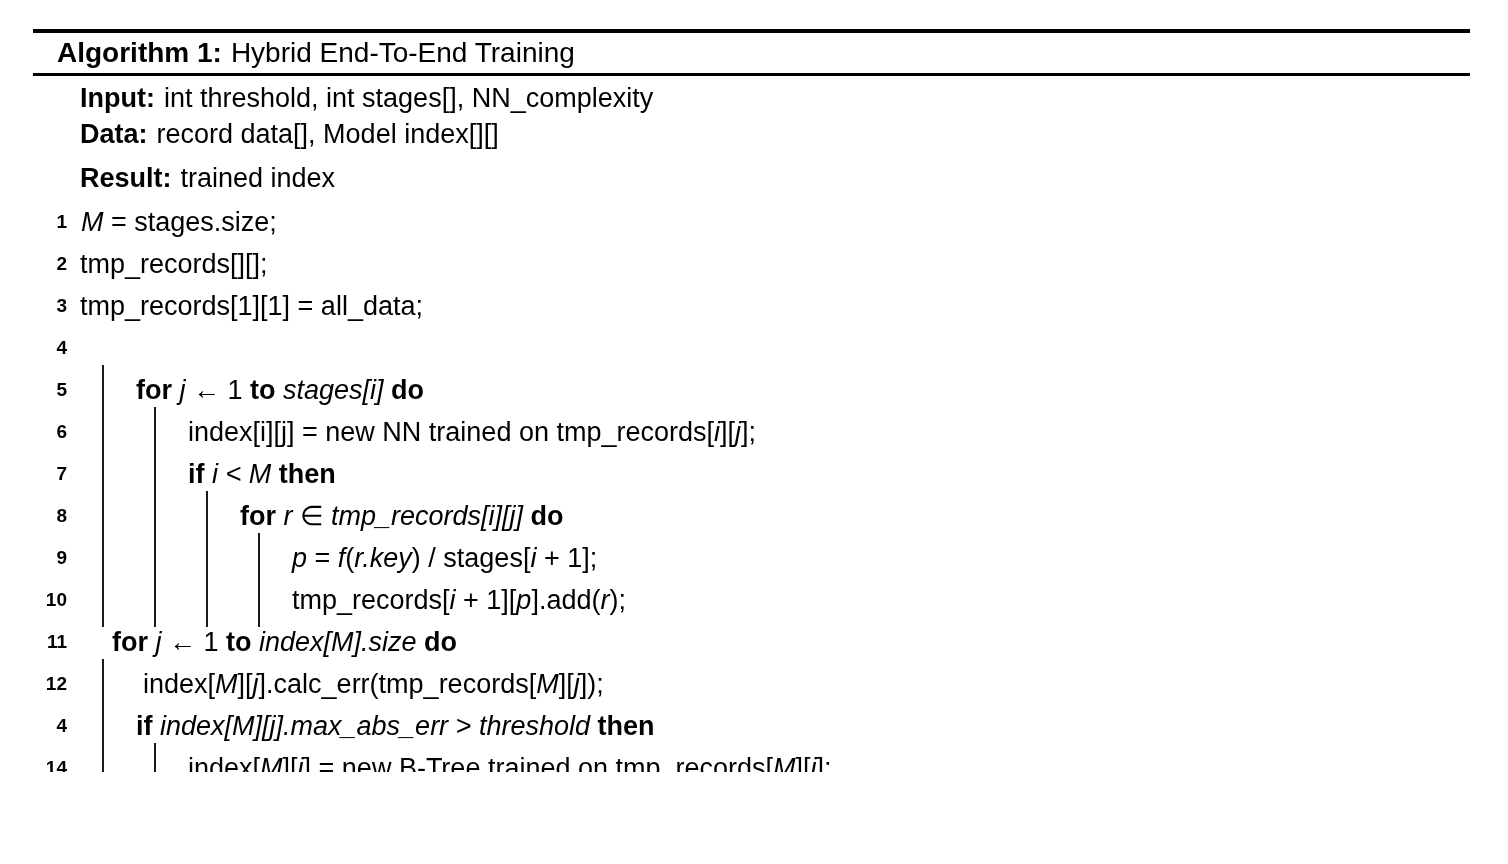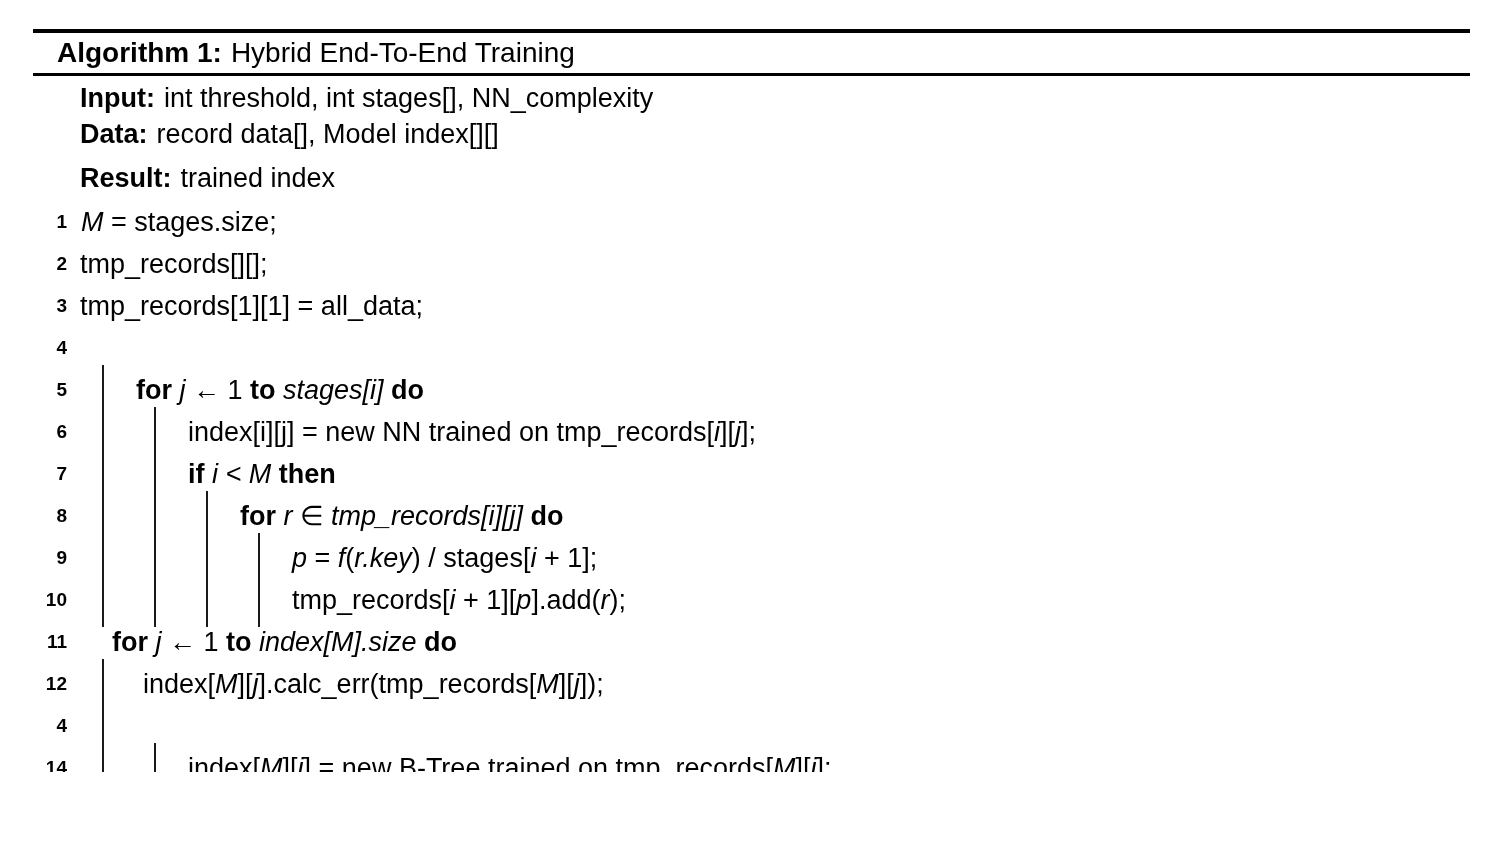--- a/index.html
+++ b/index.html
@@ -148,20 +148,21 @@
       <div class="code-row" style="top: 621px; padding-left: 16px;">
         <span class="line-num">11</span>
         <span class="line-text" style="left: 80px; margin-left: 32px;"><span class="seg-b">for </span><span class="seg-i">j</span><span class="seg-r"> ← 1 </span><span class="seg-b">to</span><span class="seg-r"> </span><span class="seg-i">index[M].size</span><span class="seg-r"> </span><span class="seg-b">do</span></span>
       </div>
       <div class="code-row" style="top: 663px;">
         <span class="line-num">12</span>
         <span class="line-text" style="left: 143px;"><span class="seg-r">index[</span><span class="seg-i">M</span><span class="seg-r">][</span><span class="seg-i">j</span><span class="seg-r">].calc_err(tmp_records[</span><span class="seg-i">M</span><span class="seg-r">][</span><span class="seg-i">j</span><span class="seg-r">]);</span></span>
       </div>
       <div class="code-row" style="top: 705px;">
         <span class="line-num">4</span>
+        <span class="line-text" style="left: 136px;"><span class="seg-b">if </span><span class="seg-i">index[M][j].max_abs_err &gt; threshold</span><span class="seg-r"> </span><span class="seg-b">then</span></span>
       </div>
       <div class="code-row" style="top: 747px;">
         <span class="line-num">14</span>
         <span class="line-text" style="left: 188px;"><span class="seg-r">index[</span><span class="seg-i">M</span><span class="seg-r">][</span><span class="seg-i">j</span><span class="seg-r">] = new B-Tree trained on tmp_records[</span><span class="seg-i">M</span><span class="seg-r">][</span><span class="seg-i">j</span><span class="seg-r">];</span></span>
       </div>
       <div class="code-row" style="top: 790px;">
         <span class="line-num">15</span>
         <span class="line-text" style="left: 80px;"><span class="seg-b">trained</span><span class="seg-r"> index;</span></span>
       </div>
     </div>

